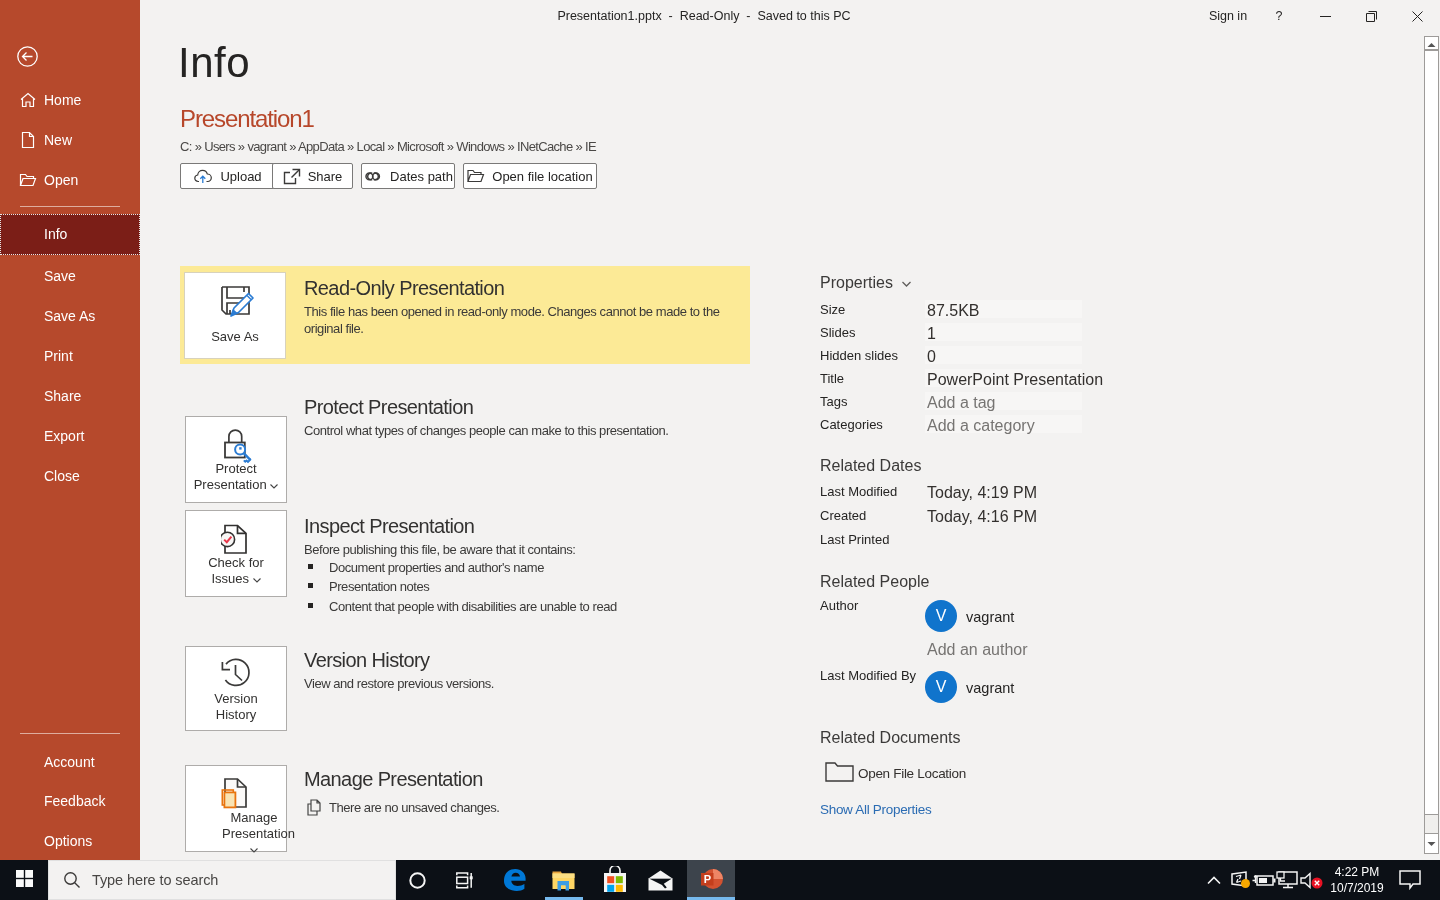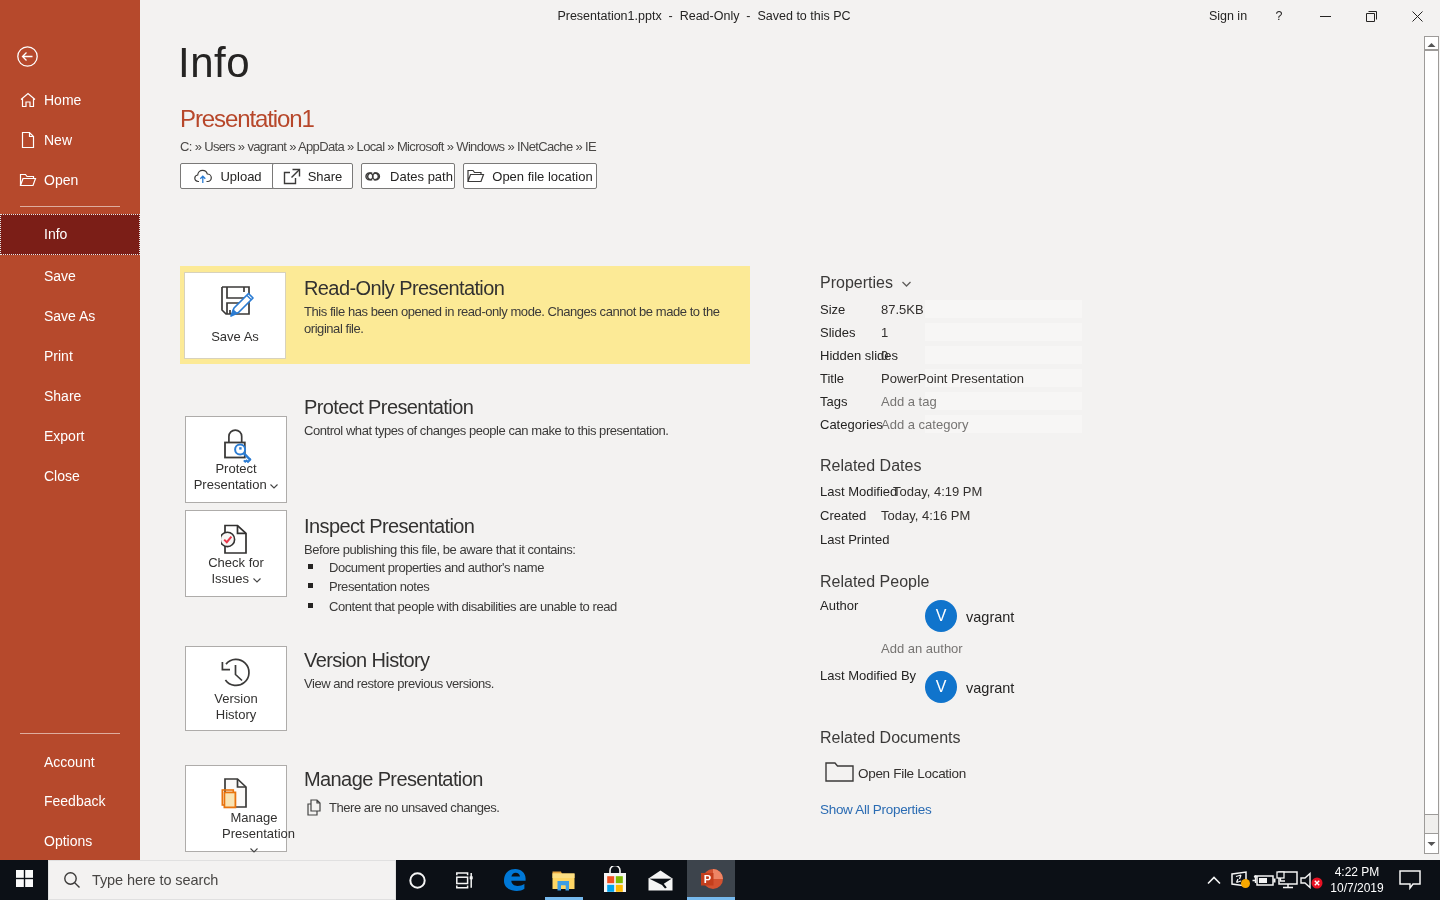--- a/index.html
+++ b/index.html
@@ -29,21 +29,21 @@
 #banner { position:absolute; left:180px; top:266px; width:570px; height:98px; background:#fcea96; }
 
 .tile { position:absolute; left:185px; width:102px; height:87px; background:#fff; border:1px solid #aeacaa; text-align:center; font-size:13px; color:#323130; }
 .tilelabel { position:absolute; left:0; right:0; text-align:center; font-size:13px; color:#323130; line-height:15.5px; }
 .sectitle { position:absolute; left:304px; font-size:20px; letter-spacing:-0.6px; color:#323130; }
 .secbody { position:absolute; left:304px; font-size:13px; letter-spacing:-0.45px; color:#3b3a39; }
 
 
 .rhead { position:absolute; left:820px; font-size:16px; color:#3b3a39; }
 .rlabel { position:absolute; left:820px; font-size:13px; color:#252423; }
-.rvalue { position:absolute; left:881px; font-size:13px; color:#33302e; }
+.rvalue { position:absolute; left:927px; font-size:16px; color:#33302e; }
 .rcell { position:absolute; left:925px; width:157px; height:18px; background:#f7f6f5; }
 .gray { color:#767472; }
 
 
 #sbar { position:absolute; left:1424px; top:36px; width:15px; height:818px; background:#f0efed; border:1px solid #9d9b99; }
 #sthumb { position:absolute; left:1424px; top:50px; width:15px; height:765px; background:#ffffff; border:1px solid #9d9b99; }
 #sup { position:absolute; left:1424px; top:36px; width:15px; height:14px; background:#fff; border:1px solid #9d9b99; }
 #sdown { position:absolute; left:1424px; top:833px; width:15px; height:21px; background:#fff; border:1px solid #9d9b99; }
 
 
@@ -242,21 +242,21 @@
 <div class="rvalue" style="top:371px;">PowerPoint Presentation</div>
 <div class="rcell" style="top:392px;"></div>
 <div class="rlabel" style="top:394px;">Tags</div>
 <div class="rvalue gray" style="top:394px;">Add a tag</div>
 <div class="rcell" style="top:415px;"></div>
 <div class="rlabel" style="top:417px;">Categories</div>
 <div class="rvalue gray" style="top:417px;">Add a category</div>
 
 <div class="rhead" style="top:457px;">Related Dates</div>
 <div class="rlabel" style="top:484px;">Last Modified</div>
-<div class="rvalue" style="top:484px;margin-left:12px;">Today, 4:19 PM</div>
+<div class="rvalue" style="top:484px;">Today, 4:19 PM</div>
 <div class="rlabel" style="top:508px;">Created</div>
 <div class="rvalue" style="top:508px;">Today, 4:16 PM</div>
 <div class="rlabel" style="top:532px;">Last Printed</div>
 
 <div class="rhead" style="top:573px;">Related People</div>
 <div class="rlabel" style="top:598px;">Author</div>
 <div class="abs" style="left:925px;top:600px;width:32px;height:32px;border-radius:50%;background:#1074cc;color:#fff;font-size:16px;text-align:center;line-height:32px;">V</div>
 <div class="rvalue" style="left:966px;top:609px;font-size:14.5px;color:#252423;">vagrant</div>
 <div class="rvalue gray" style="top:641px;">Add an author</div>
 <div class="rlabel" style="top:668px;">Last Modified By</div>

